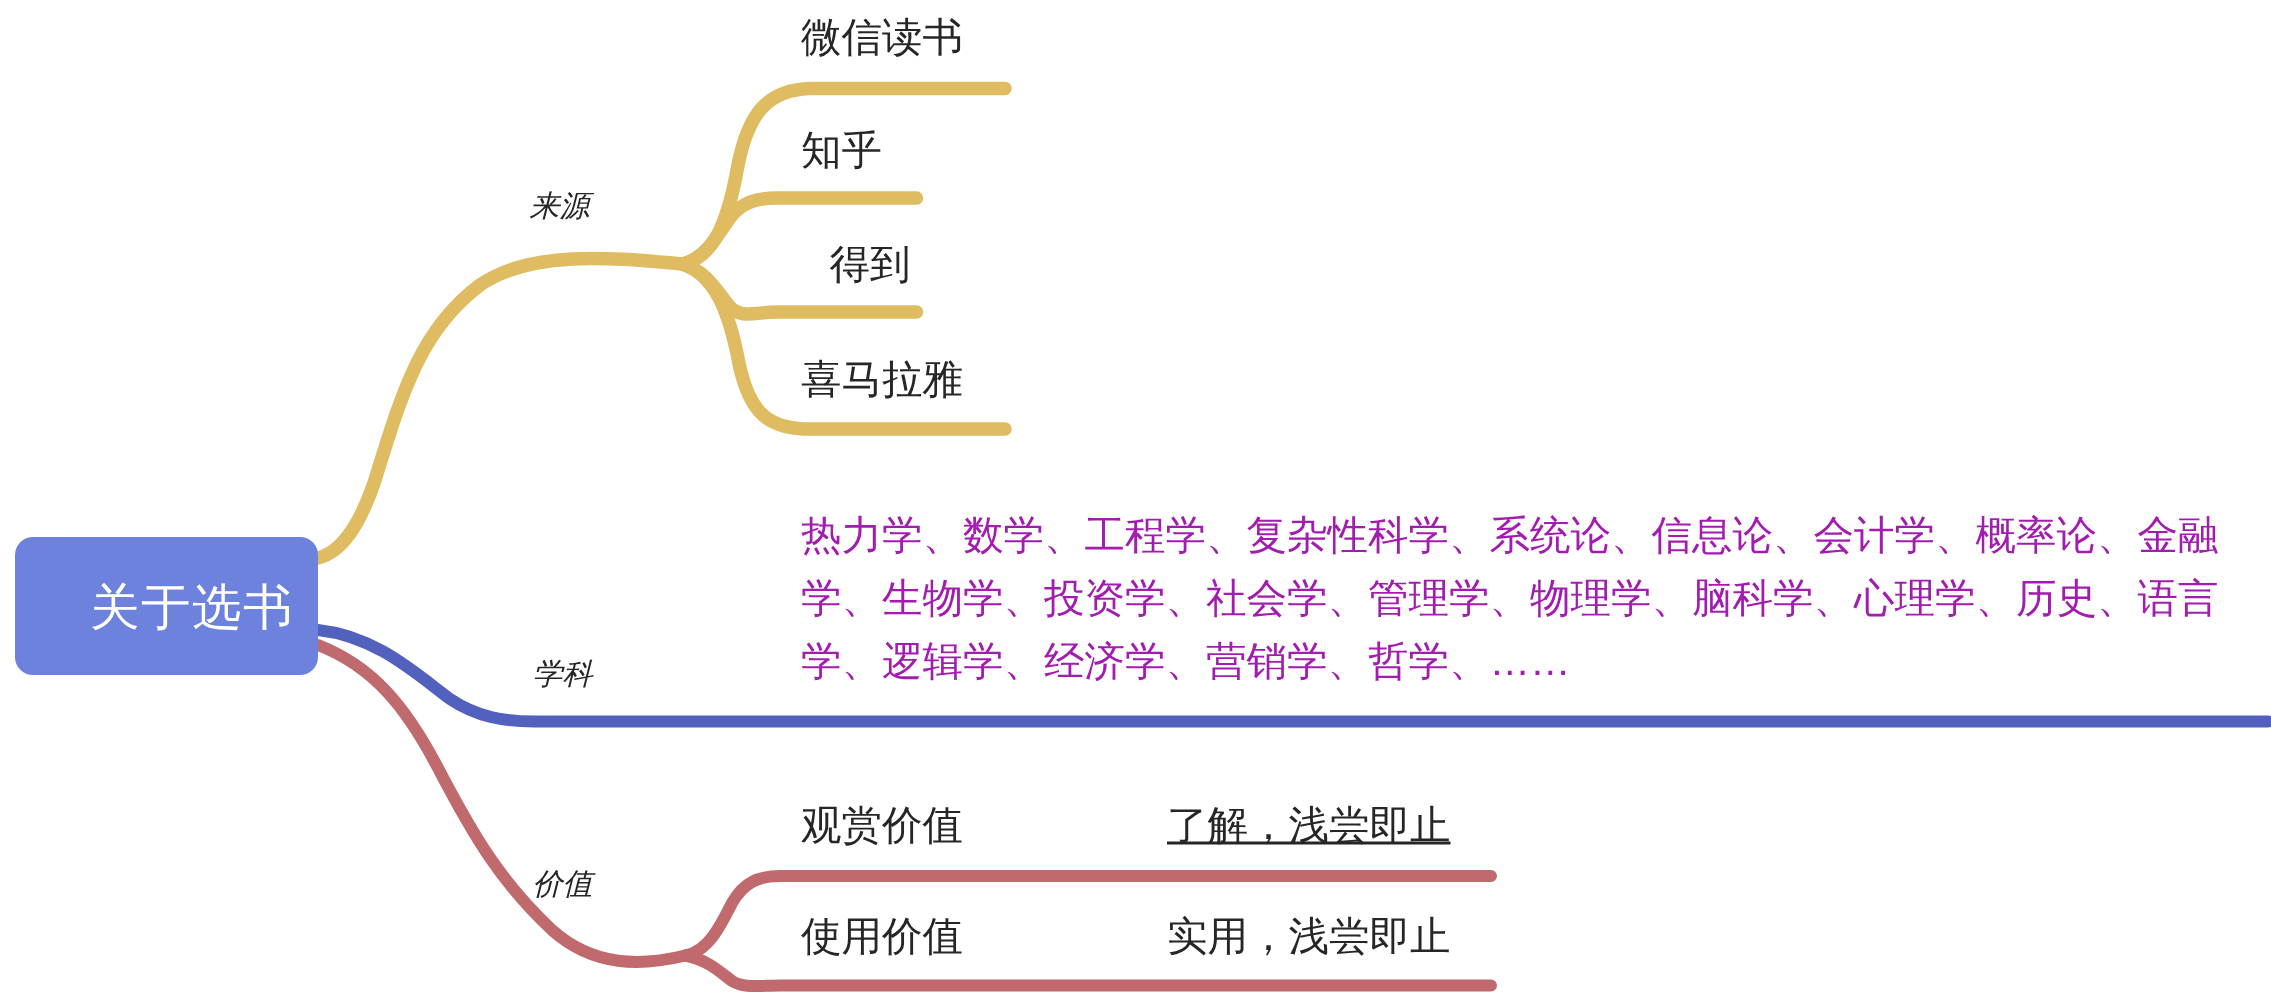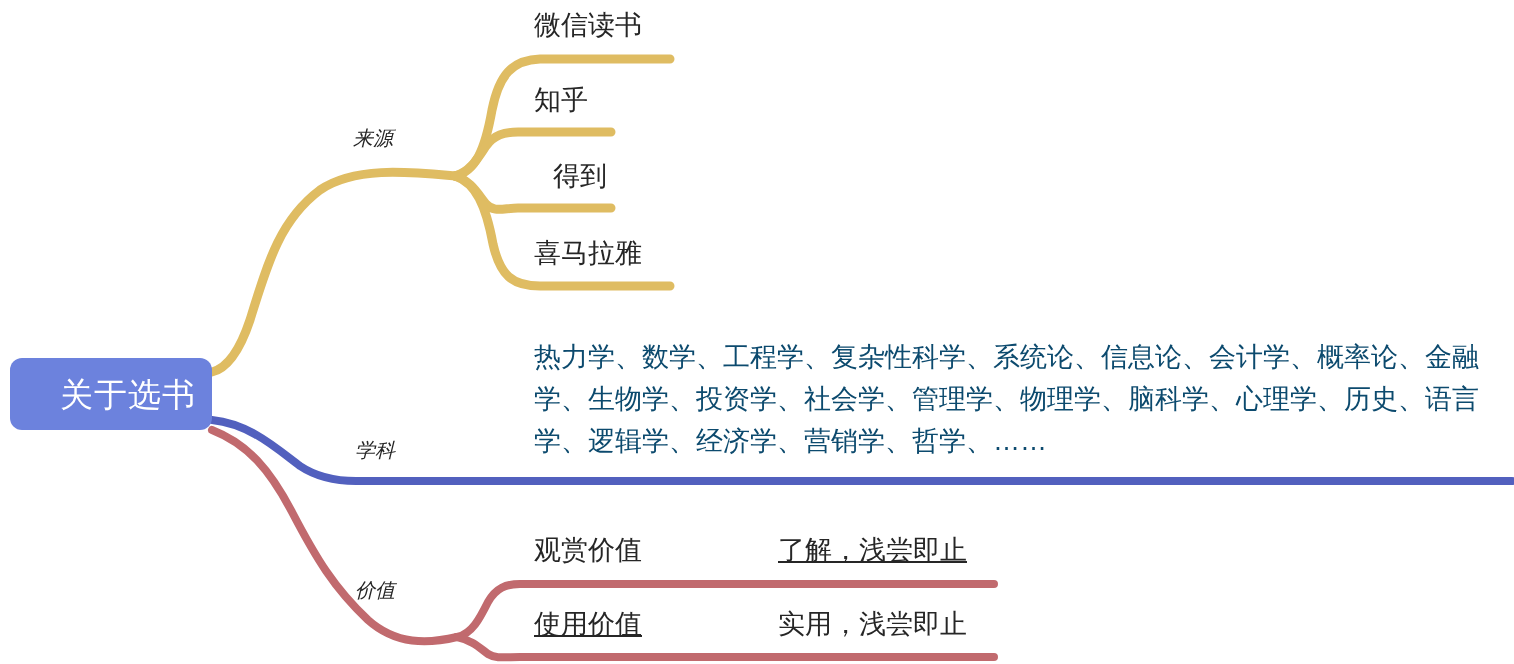--- a/index.html
+++ b/index.html
@@ -22,21 +22,21 @@
     left: 0;
     top: 0;
     width: 1514px;
     height: 664px;
   }
   .node-root {
     position: absolute;
     left: 10px;
     top: 358px;
     width: 202px;
-    height: 72px;
+    height: 92px;
     background: #6C82DD;
     border-radius: 12px;
     display: flex;
     align-items: center;
     justify-content: center;
     box-sizing: border-box;
     padding-left: 34px;
   }
   .node-root-label {
     color: #ffffff;
@@ -57,21 +57,21 @@
   }
   .lbl-leaf {
     font-size: 27px;
     text-align: center;
   }
   .lbl-detail {
     font-size: 27px;
   }
   .para {
     position: absolute;
-    color: #0c4a6e;
+    color: #a21caf;
     font-size: 27px;
     line-height: 42px;
     width: 960px;
     white-space: pre-wrap;
     word-break: break-all;
   }
 </style>
 </head>
 <body>
 
@@ -106,16 +106,16 @@
   <span class="lbl lbl-leaf" style="left:534px; top:240px;">喜马拉雅</span>
 
   <span class="lbl lbl-branch" style="left:355px; top:440px;">学科</span>
   <div class="para" style="left:534px; top:336px;">热力学、数学、工程学、复杂性科学、系统论、信息论、会计学、概率论、金融学、生物学、投资学、社会学、管理学、物理学、脑科学、心理学、历史、语言学、逻辑学、经济学、营销学、哲学、……</div>
 
   <span class="lbl lbl-branch" style="left:355px; top:580px;">价值</span>
 
   <span class="lbl lbl-leaf" style="left:534px; top:537px;">观赏价值</span>
   <span class="lbl lbl-detail" style="left:778px; top:537px;text-decoration:underline;">了解，浅尝即止</span>
 
-  <span class="lbl lbl-leaf" style="left:534px; top:611px;text-decoration:underline;">使用价值</span>
+  <span class="lbl lbl-leaf" style="left:534px; top:611px;">使用价值</span>
   <span class="lbl lbl-detail" style="left:778px; top:611px;">实用，浅尝即止</span>
 
 </div>
 
 </body></html>

